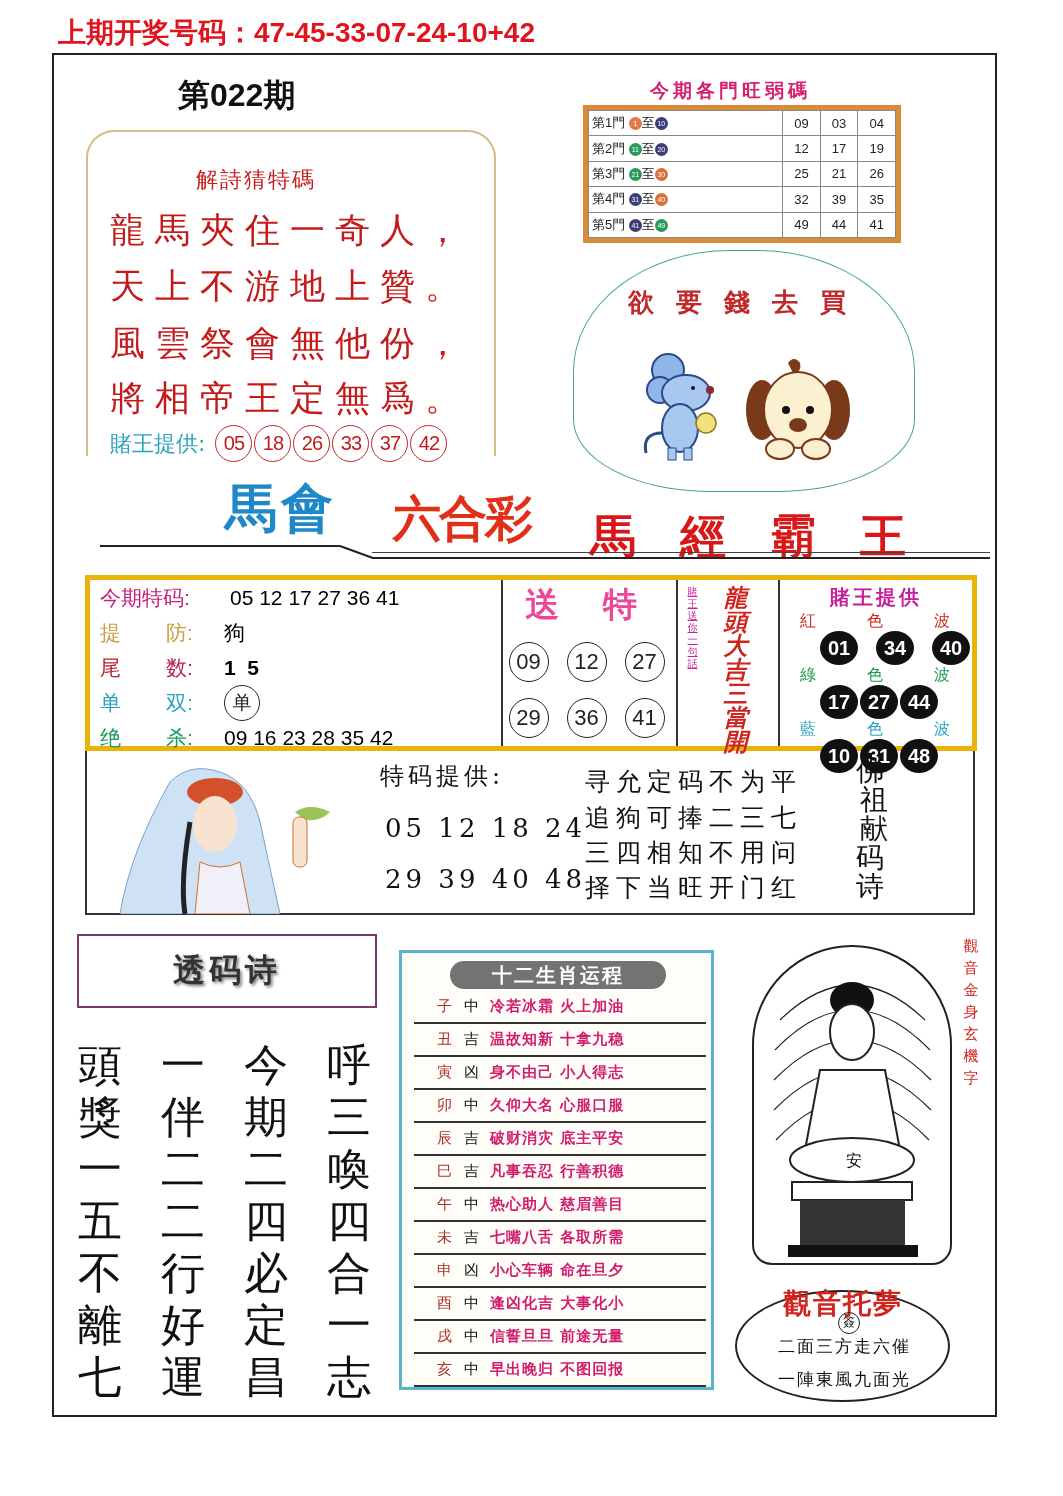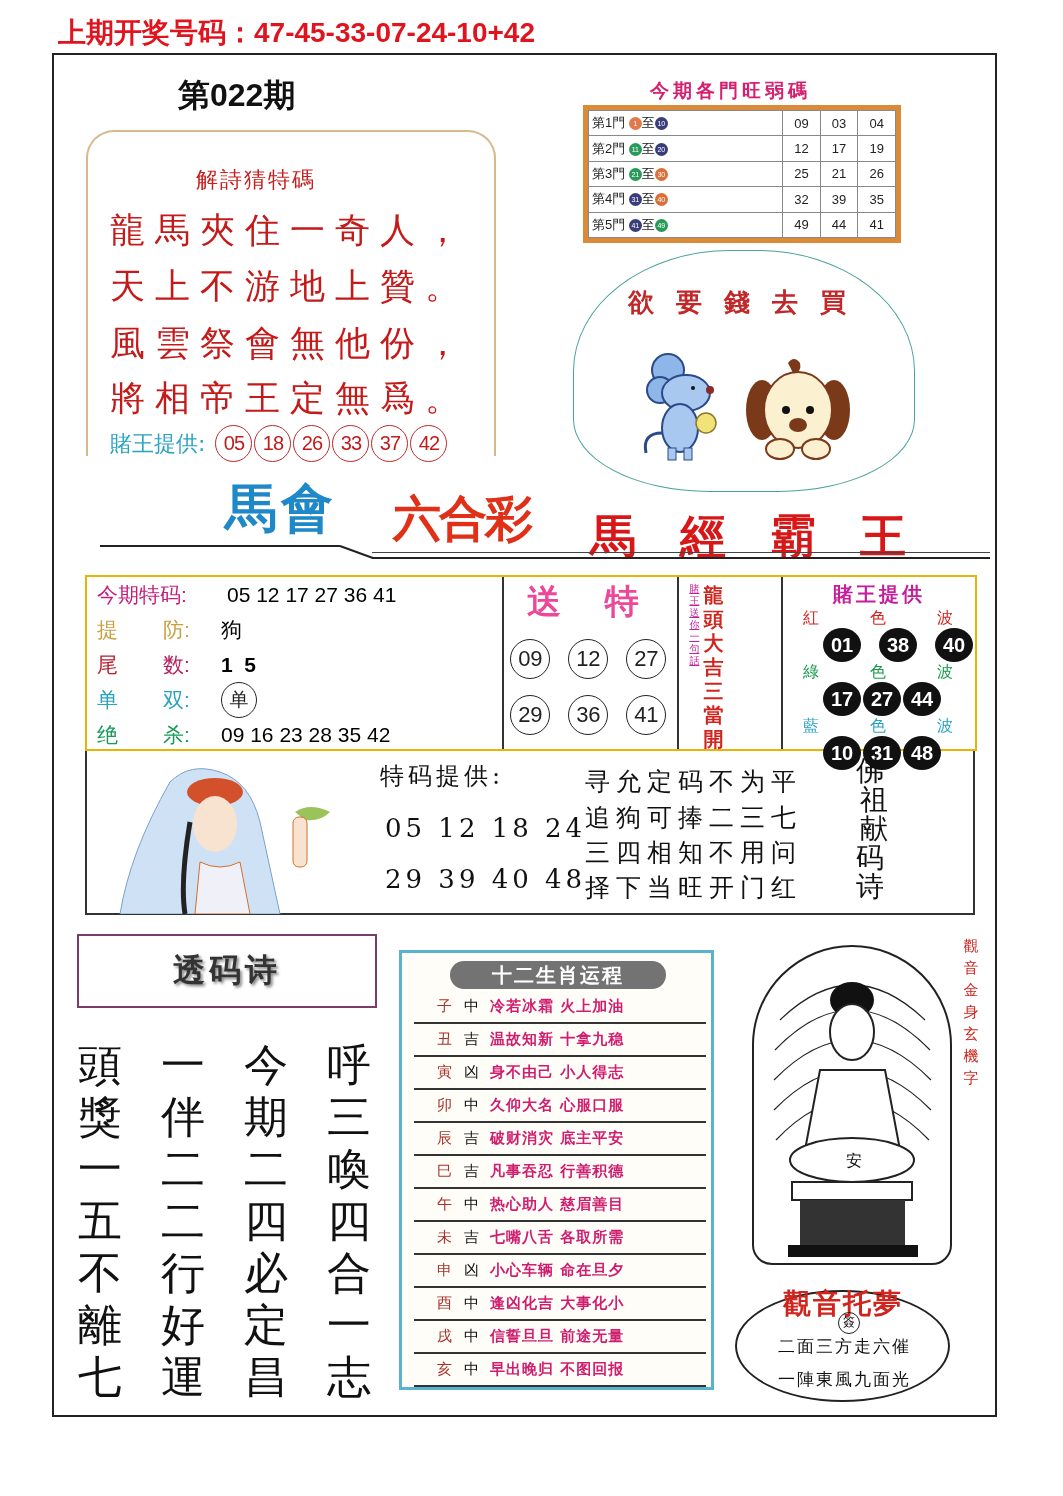--- a/index.html
+++ b/index.html
@@ -30,21 +30,21 @@
   .bubble-text { left: 628px; top: 285px; font-size: 26px; color: #c0282a; letter-spacing: 22px; font-weight: bold; font-family: "DejaVu Serif", serif; }
   .mouse-icon, .dog-icon { position: absolute; }
 
   
   .banner-horse { left: 225px; top: 474px; font-size: 52px; color: #1f88c8; font-weight: bold; font-family: "DejaVu Serif", serif; letter-spacing: 4px; }
   .banner-lhc { left: 393px; top: 487px; font-size: 48px; color: #e03018; font-weight: bold; font-family: "DejaVu Serif", serif; letter-spacing: -2px; }
   .banner-king { left: 590px; top: 506px; font-size: 46px; color: #d81818; font-weight: bold; letter-spacing: 44px; font-family: "DejaVu Sans", sans-serif; }
   .line { background: #222; height: 2px; }
 
   
-  .info-row { left: 85px; top: 575px; width: 892px; height: 176px; border: 2px solid #eab308; display: flex; }
+  .info-row { left: 85px; top: 575px; width: 892px; height: 176px; border: 5px solid #eab308; display: flex; }
   .info-cell { border-right: 2px solid #333; position: relative; height: 100%; }
   .info-cell:last-child { border-right: none; }
   .info-line { display: flex; align-items: center; height: 35px; font-size: 21px; font-family: "Liberation Sans", sans-serif; }
   .lbl1 { width: 76px; padding-left: 10px; }
   .lbl2 { width: 58px; }
   .val { color: #000000; }
   .ring-black { display: inline-flex; align-items: center; justify-content: center; width: 40px; height: 40px; border: 1.5px solid #222; border-radius: 50%; font-size: 22px; color: #222; font-family: "Liberation Sans", sans-serif; }
   .ball { display: inline-flex; align-items: center; justify-content: center; width: 38px; height: 34px; border-radius: 50%; background: #111; color: #fff; font-weight: bold; font-size: 20px; font-family: "Liberation Sans", sans-serif; margin-right: 2px; }
   .wave-label { display: flex; justify-content: space-between; width: 150px; margin-left: 20px; font-size: 16px; height: 20px; }
 
@@ -201,32 +201,32 @@
       <span class="ring-black">09</span>
       <span class="ring-black">12</span>
       <span class="ring-black">27</span>
       <span class="ring-black">29</span>
       <span class="ring-black">36</span>
       <span class="ring-black">41</span>
     </div>
   </div>
   <div class="info-cell" style="width:105px;display:flex;">
     <div style="width:14px;margin-left:10px;margin-top:6px;font-size:10px;line-height:12px;color:#c41e9a;word-break:break-all;text-decoration:underline;">賭王送你一句話</div>
-    <div style="width:22px;margin-top:6px;font-size:20px;line-height:24px;color:#d0241e;font-weight:bold;word-break:break-all;font-family:'DejaVu Serif',serif;">龍頭大吉三當開</div>
+    <div style="width:22px;margin-left:22px;margin-top:6px;font-size:24px;line-height:24px;color:#d0241e;font-weight:bold;word-break:break-all;font-family:'DejaVu Serif',serif;font-style:italic;">龍頭大吉三當開</div>
   </div>
   <div class="info-cell" style="flex:1;">
     <div style="text-align:center;font-size:20px;color:#c41e9a;font-weight:bold;letter-spacing:3px;margin-top:4px;">賭王提供</div>
     <div class="wave-label" style="color:#d0241e">
         <span>紅</span>
         <span>色</span>
         <span>波</span>
       </div>
     <div style="margin-left:40px;display:flex;gap:16px;">
       <span class="ball">01</span>
-      <span class="ball">38</span>
+      <span class="ball">34</span>
       <span class="ball">40</span>
     </div>
     <div class="wave-label" style="color:#1a9a4a">
         <span>綠</span>
         <span>色</span>
         <span>波</span>
       </div>
     <div style="margin-left:40px;display:flex;">
       <span class="ball">17</span>
       <span class="ball">27</span>

